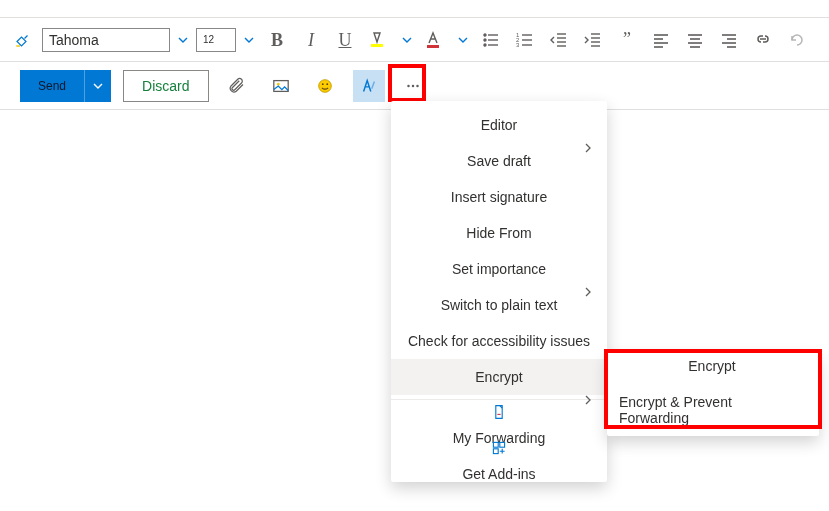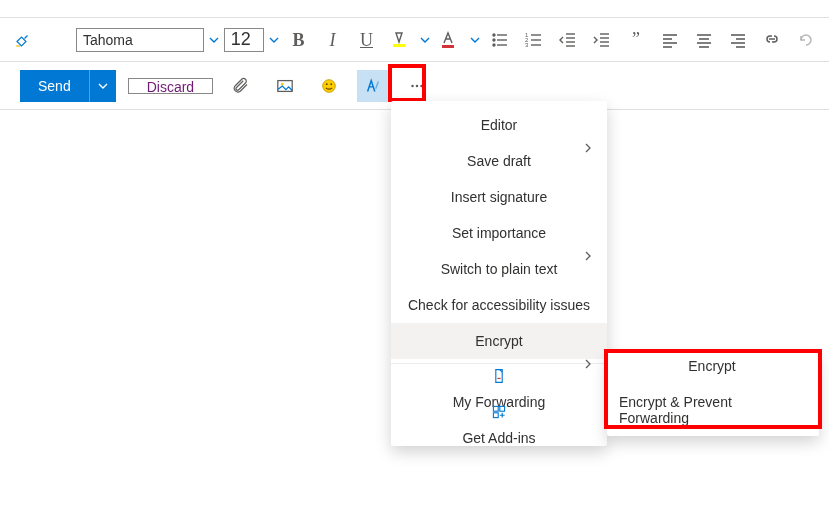--- a/index.html
+++ b/index.html
@@ -41,28 +41,27 @@
   .tb-item svg { display: block; }
   .font-name {
     height: 24px;
     width: 128px;
     border: 1px solid #8a8886;
     font-family: inherit;
     font-size: 14px;
     padding: 0 6px;
     box-sizing: border-box;
     color: #323130;
-    margin-left: 34px;
   }
   .font-size {
     height: 24px;
     width: 40px;
     border: 1px solid #8a8886;
     font-family: inherit;
-    font-size: 18px;
+    font-size: 10px;
     padding: 0 6px;
     box-sizing: border-box;
     color: #323130;
   }
   .dd-caret {
     display:inline-flex; align-items:center; justify-content:center;
     width:18px; height:30px; color:#0078d4;
   }
   .glyph {
     font-family: "Times New Roman", serif;
@@ -82,39 +81,39 @@
     border-bottom: 1px solid #e1dfdd;
     box-sizing: border-box;
     gap: 12px;
   }
   .send-split {
     display: inline-flex;
     height: 32px;
   }
   .send-main {
     background: #0078d4;
-    color: #ffffff;
+    color: #0f172a;
     border: none;
     padding: 0 18px;
-    font-size: 14px;
+    font-size: 12px;
     font-family: inherit;
     border-right: 1px solid rgba(255,255,255,0.3);
   }
   .send-chev {
     background: #0078d4;
     color: #ffffff;
     border: none;
     width: 26px;
     display:flex; align-items:center; justify-content:center;
   }
   .discard-btn {
-    height: 16px;
+    height: 32px;
     border: 1px solid #8a8886;
     background: #ffffff;
-    color: #701a75;
+    color: #15803d;
     padding: 0 18px;
     font-size: 14px;
     font-family: inherit;
   }
   .action-icon {
     width: 32px;
     height: 32px;
     display:inline-flex;
     align-items:center;
     justify-content:center;
@@ -396,20 +395,24 @@
   <div class="menu-item">
     <span class="mi-spacer"></span>
     <span>Save draft</span>
   </div>
   <div class="menu-item">
     <span class="mi-spacer"></span>
     <span>Insert signature</span>
   </div>
   <div class="menu-item">
     <span class="mi-spacer"></span>
+    <span>Hide From</span>
+  </div>
+  <div class="menu-item">
+    <span class="mi-spacer"></span>
     <span>Set importance</span>
     <span class="mi-chev">
       <svg width="10" height="10" viewBox="0 0 10 10">
           <path d="M3 1 L7 5 L3 9" fill="none" stroke="#605e5c" stroke-width="1.3"></path>
         </svg>
     </span>
   </div>
   <div class="menu-item">
     <span class="mi-spacer"></span>
     <span>Switch to plain text</span>

